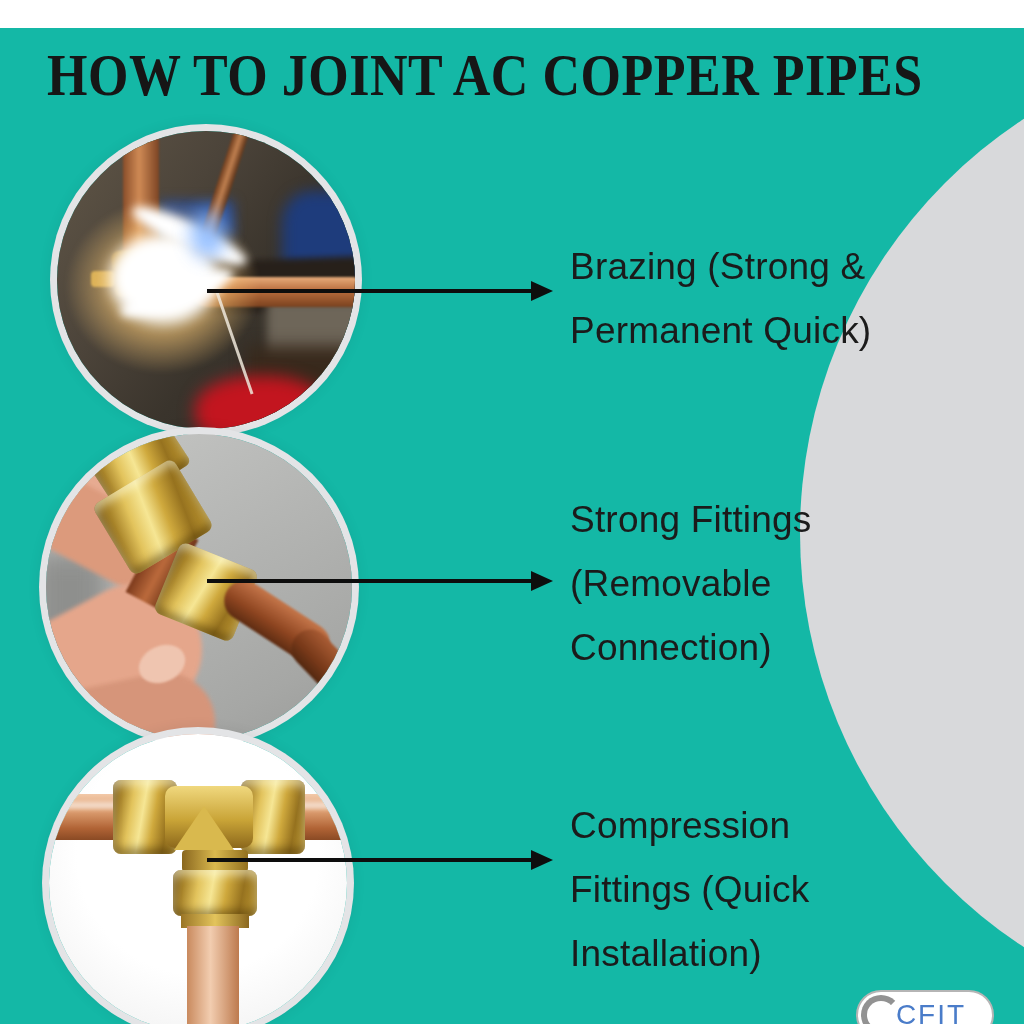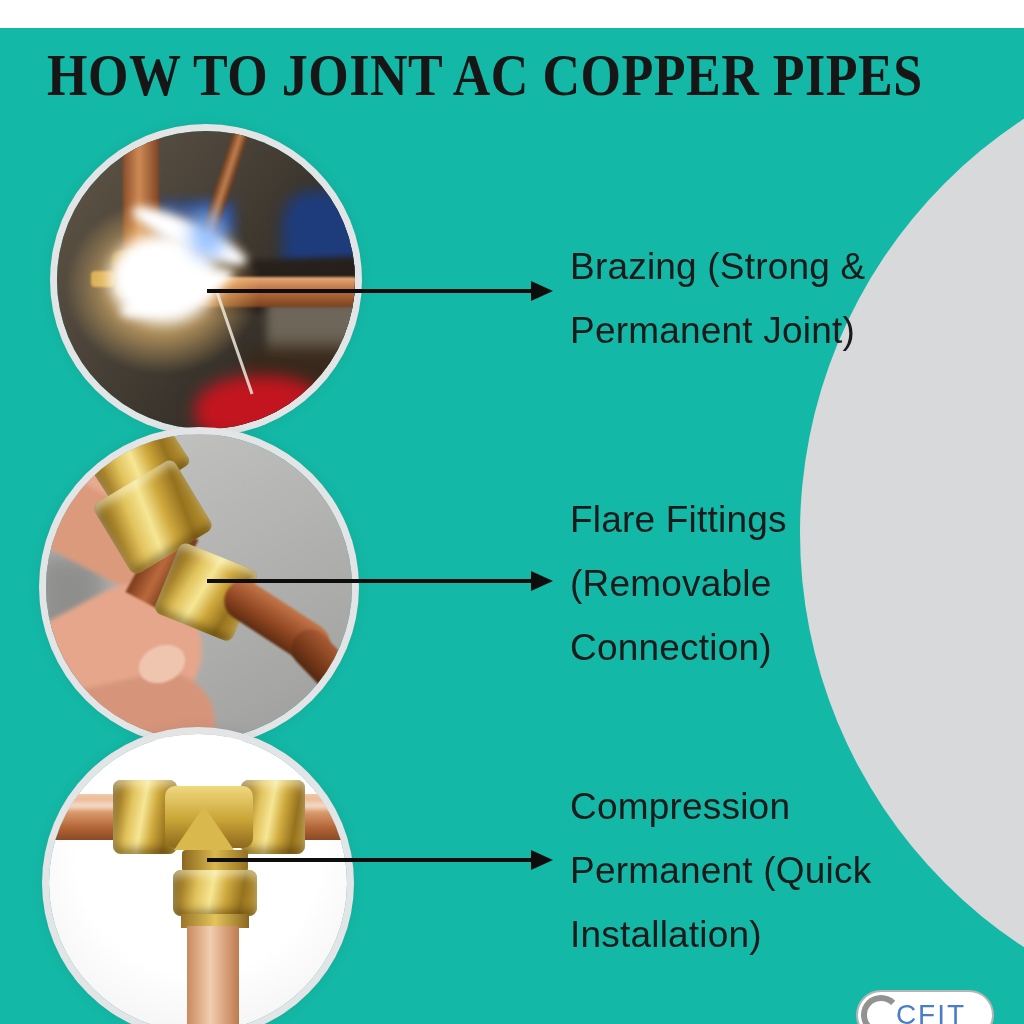--- a/index.html
+++ b/index.html
@@ -91,21 +91,21 @@
 
   
   .arrow{position:absolute;width:0;height:0;}
   .arrow .shaft{position:absolute;left:0;top:-2px;width:326px;height:4px;background:#0d0d0d;}
   .arrow .head{position:absolute;left:324px;top:-10px;width:0;height:0;
                border-left:22px solid #0d0d0d;border-top:10px solid transparent;border-bottom:10px solid transparent;}
   #arrow1{left:207px;top:263px;} #arrow2{left:207px;top:553px;} #arrow3{left:207px;top:832px;}
 
   
   .label{position:absolute;left:570px;font-size:37px;line-height:64px;color:#1b1b1b;letter-spacing:.2px;}
-  #label1{top:207px;} #label2{top:460px;} #label3{top:747px;}
+  #label1{top:207px;} #label2{top:460px;} #label3{top:766px;}
 
   
   .logo{position:absolute;left:856px;top:962px;width:134px;height:46px;background:#fff;
         border:2px solid #b5b5b5;border-radius:26px;display:flex;align-items:center;justify-content:center;}
   .logo-c{position:absolute;left:3px;top:3px;width:28px;height:28px;border:6px solid #929292;
           border-radius:50%;border-right-color:transparent;}
   .logo-text{color:#4a7cc9;font-weight:400;font-size:28px;letter-spacing:2px;margin-left:12px;}
 </style>
 </head>
 <body>
@@ -172,30 +172,30 @@
     <div class="shaft"></div>
     <div class="head"></div>
   </div>
   <div class="arrow" id="arrow3">
     <div class="shaft"></div>
     <div class="head"></div>
   </div>
 
   <div class="label" id="label1">
     <div>Brazing (Strong &amp;</div>
-    <div>Permanent Joint)</div>
+    <div>Permanent Quick)</div>
   </div>
   <div class="label" id="label2">
-    <div>Flare Fittings</div>
+    <div>Strong Fittings</div>
     <div>(Removable</div>
     <div>Connection)</div>
   </div>
   <div class="label" id="label3">
     <div>Compression</div>
-    <div>Permanent (Quick</div>
+    <div>Fittings (Quick</div>
     <div>Installation)</div>
   </div>
 
   <div class="logo">
     <span class="logo-c"></span>
     <span class="logo-text">CFIT</span>
   </div>
 
 </div>
 

